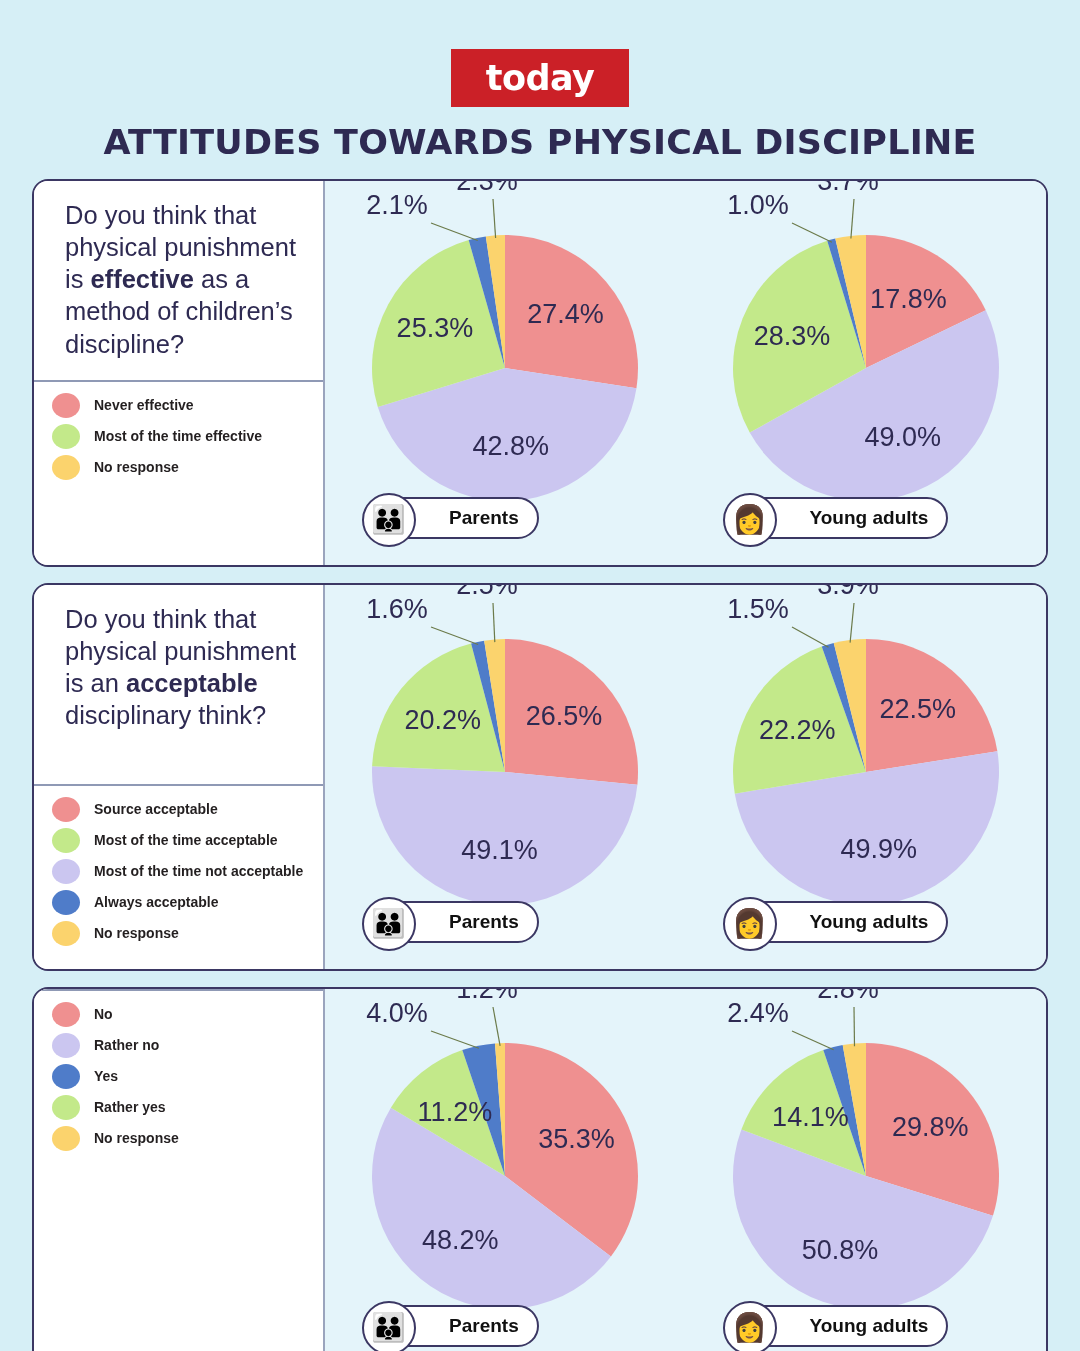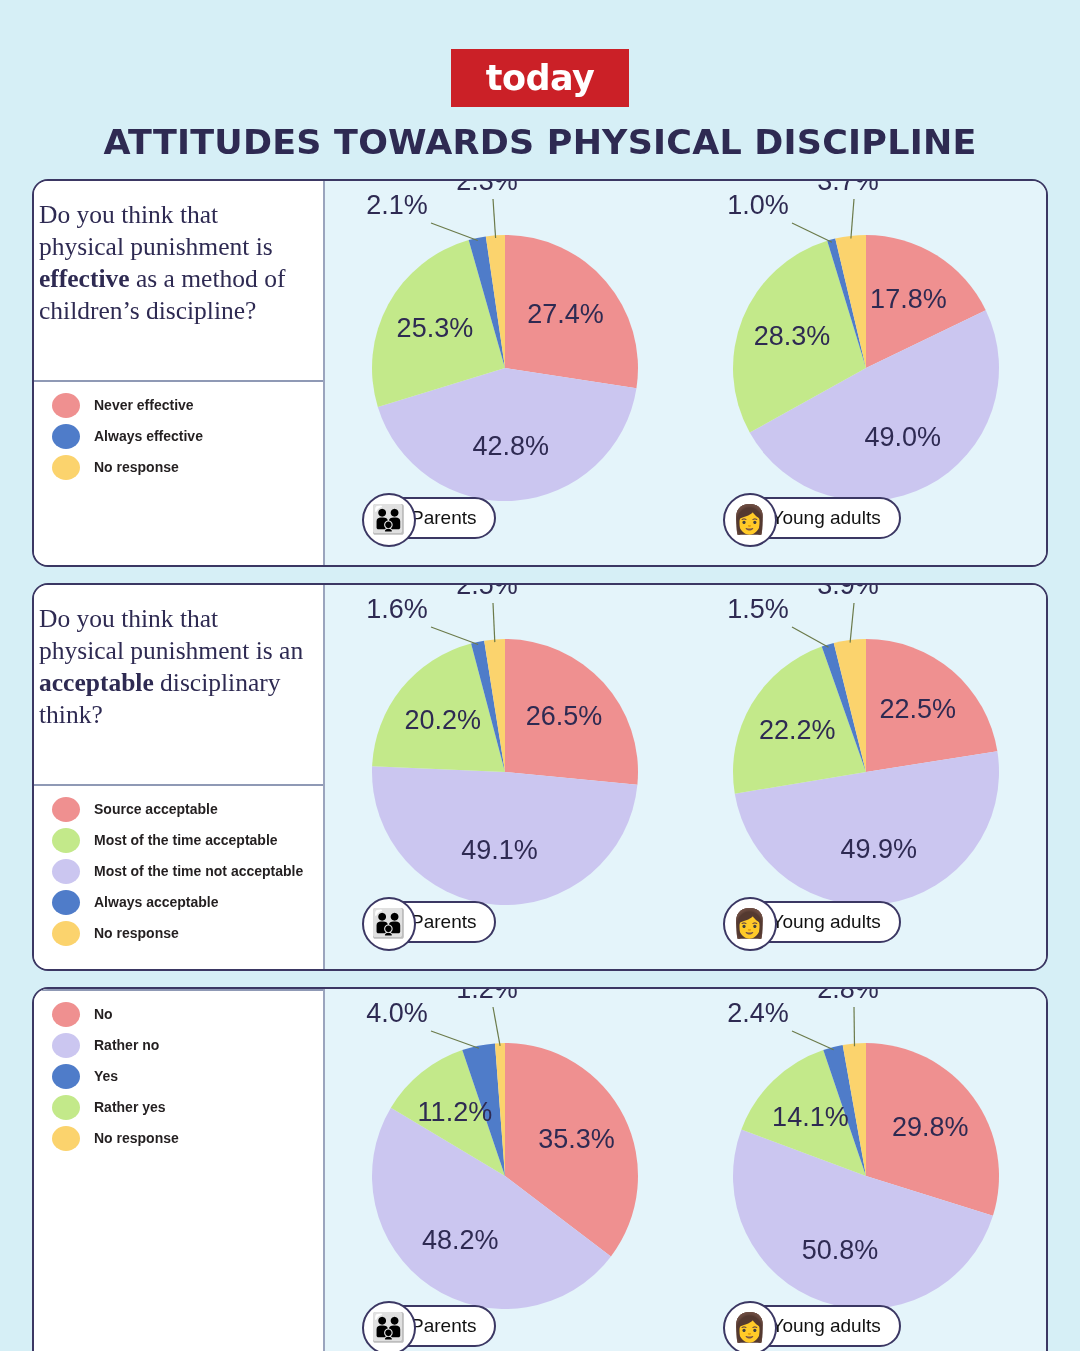--- a/index.html
+++ b/index.html
@@ -76,26 +76,26 @@
   
   .panel-left {
     width: 291px;
     flex: 0 0 291px;
     border-right: 2px solid #9aa4bd;
     display: flex;
     flex-direction: column;
     background: #ffffff;
   }
   .question {
-    padding: 18px 16px 8px 5px;
+    padding: 18px 16px 8px 31px;
     color: #2e2a52;
     font-size: 25.5px;
     line-height: 1.26;
     min-height: 199px;
-    font-family: Liberation Serif, serif;
+    font-family: Liberation Sans, sans-serif;
   }
   .question b { font-weight: bold; }
   .legend {
     border-top: 2px solid #8f99b5;
     padding: 11px 10px 8px 18px;
     display: flex;
     flex-direction: column;
     gap: 6px;
     flex: 1;
   }
@@ -159,24 +159,25 @@
     display: flex;
     align-items: center;
     background: #ffffff;
     border: 2px solid #3b3763;
     border-radius: 999px;
     height: 42px;
     padding: 0 18px 0 46px;
   }
   .badge-text {
     font-size: 19px;
-    font-weight: normal;
+    font-weight: bold;
     color: #111111;
     white-space: nowrap;
     font-family: "Liberation Sans", sans-serif;
+    margin-left: 38px;
   }
   .badge-icon {
     position: absolute;
     left: -3px;
     top: -6px;
     width: 54px;
     height: 54px;
     border-radius: 50%;
     background: #ffffff;
     border: 2px solid #3b3763;
@@ -214,22 +215,22 @@
   <div class="panels">
       <div class="panel">
         <div class="panel-left">
           <div class="question"><span>Do you think that physical punishment is </span><b>effective</b><span> as a method of children’s discipline?</span></div>
           <div class="legend">
             <div class="legend-row">
               <span class="swatch" style="background: rgb(239, 144, 144);"></span>
               <span class="legend-label">Never effective</span>
             </div>
             <div class="legend-row">
-              <span class="swatch" style="background: rgb(79, 124, 201);"></span>
-              <span class="legend-label">Always effective</span>
+              <span class="swatch" style="background: rgb(195, 233, 138);"></span>
+              <span class="legend-label">Most of the time effective</span>
             </div>
             <div class="legend-row">
               <span class="swatch" style="background: rgb(251, 211, 109);"></span>
               <span class="legend-label">No response</span>
             </div>
           </div>
         </div>
         <div class="panel-right">
           <div class="chart-cell">
             <div class="pie-wrap">

